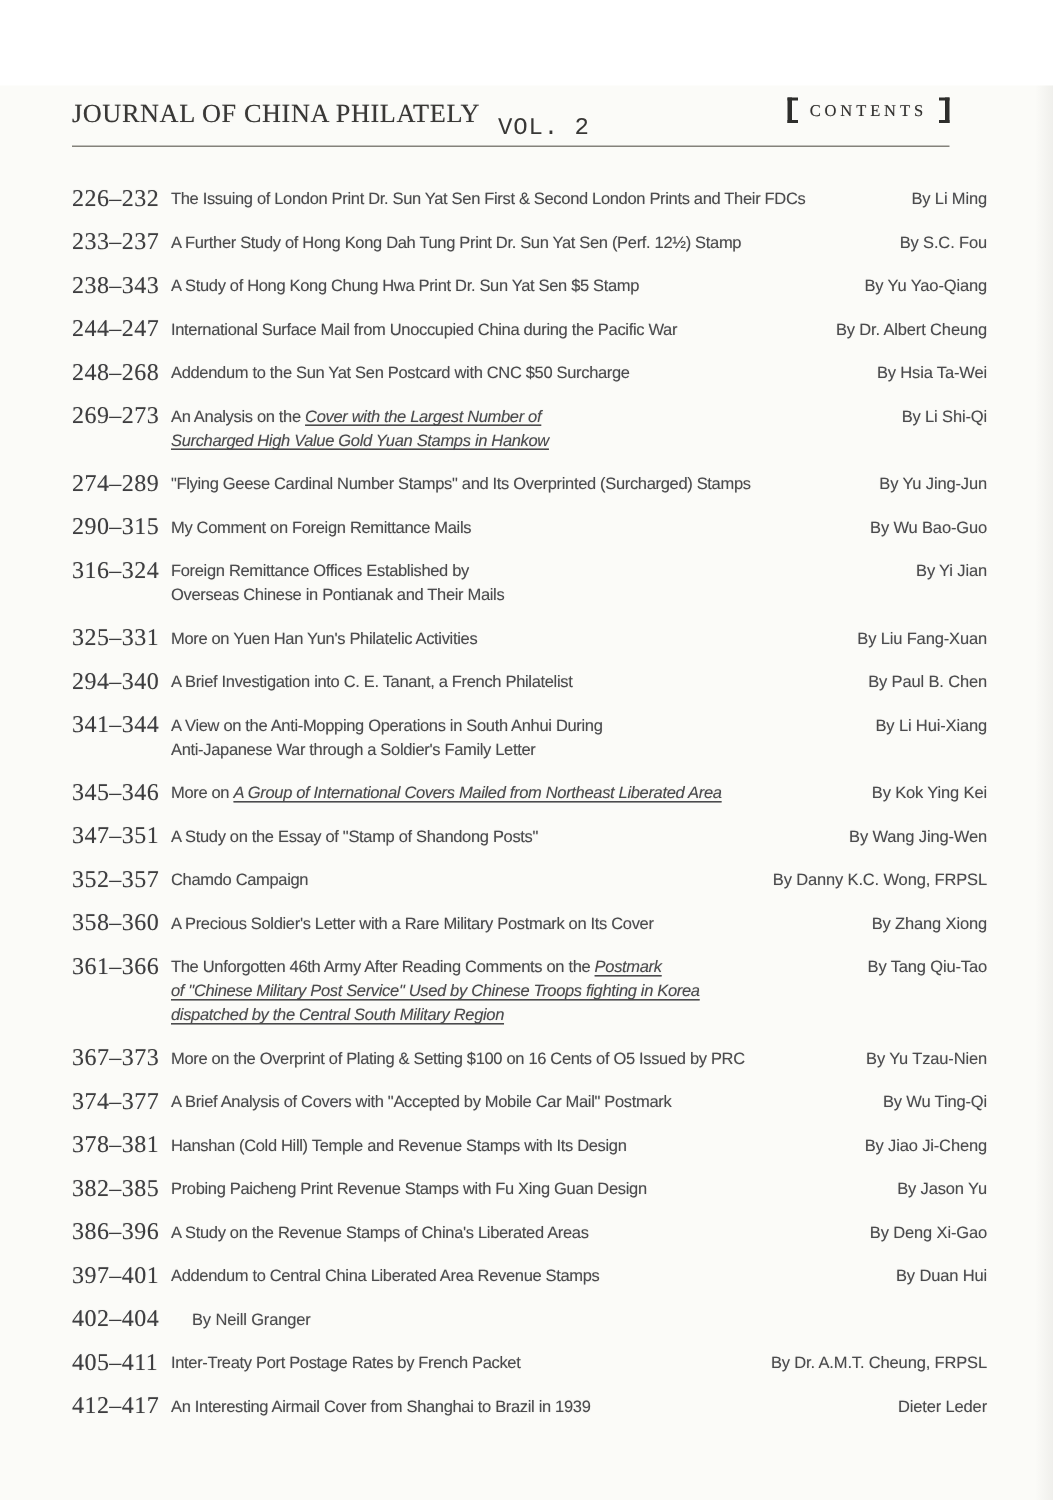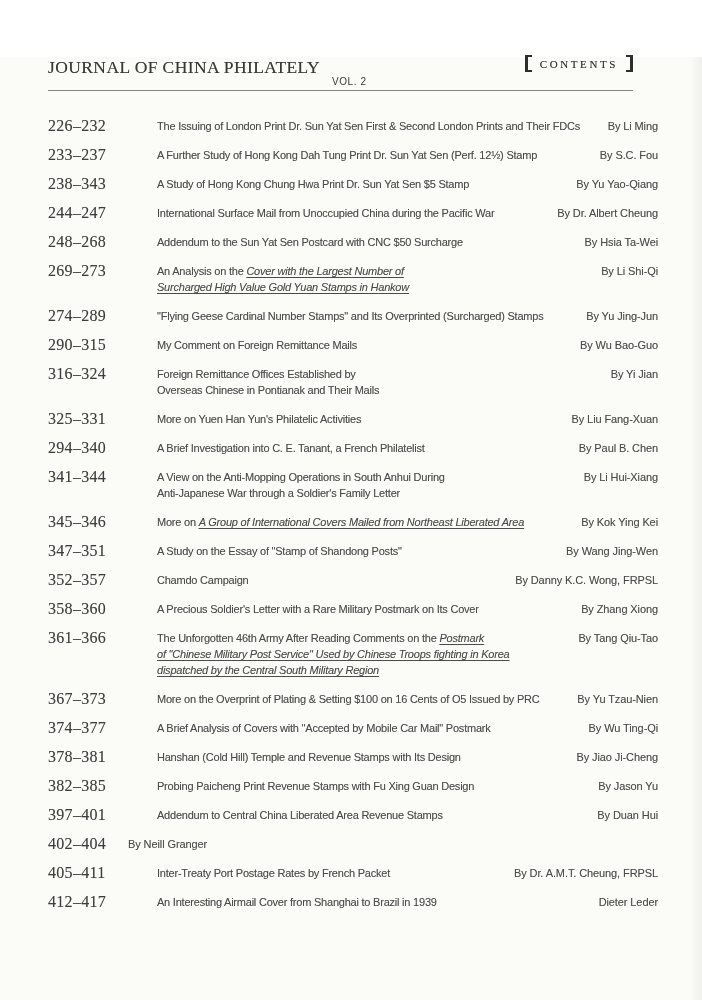--- a/index.html
+++ b/index.html
@@ -22,36 +22,36 @@
     width: 702px; height: 1000px;
     background:
       linear-gradient(to top, rgba(125,122,110,0.26) 0px, rgba(125,122,110,0) 24px),
       linear-gradient(to left, rgba(140,138,128,0.10) 0px, rgba(140,138,128,0) 12px),
       radial-gradient(ellipse 260px 54px at 10% 101%, rgba(110,108,96,0.22), rgba(110,108,96,0) 70%),
       var(--paper);
   }
   
   .header {
     display: flex;
-    align-items: flex-start;
+    align-items: center;
     margin: 57px 69px 0 48px;
     padding-bottom: 3px;
     border-bottom: 1.6px solid var(--rule);
   }
   .journal-title {
     font-family: "Liberation Serif", serif;
     font-size: 17.5px;
     letter-spacing: 0.4px;
     color: var(--header-ink);
     text-shadow: 0 0 0.5px rgba(57,56,54,0.5);
     white-space: nowrap;
   }
   .vol {
-    font-family: Liberation Sans, sans-serif;
-    font-size: 10px;
+    font-family: Liberation Mono, monospace;
+    font-size: 16px;
     letter-spacing: 0.6px;
     margin-left: 12px;
     color: var(--header-ink);
     white-space: nowrap;
     margin-top: 19px;
   }
   .contents-label {
     margin-left: auto;
     display: flex;
     align-items: center;
@@ -86,21 +86,21 @@
     color: var(--pages-ink);
     white-space: nowrap;
   }
   .title {
     flex: 1 1 0;
     min-width: 0;
     font-size: 11px;
     letter-spacing: -0.22px;
     line-height: 16px;
   }
-  .tline { white-space: nowrap; margin-left: 43px; }
+  .tline { white-space: nowrap; }
   .emph {
     font-style: italic;
     text-decoration: underline;
     text-underline-offset: 2px;
   }
   .author {
     margin-left: 14px;
     font-size: 11px;
     letter-spacing: -0.1px;
     line-height: 16px;
@@ -270,20 +270,27 @@
         <span class="author">By Jiao Ji-Cheng</span>
       </div>
       <div class="entry">
         <span class="pages">382–385</span>
         <div class="title">
           <div class="tline"><span>Probing Paicheng Print Revenue Stamps with Fu Xing Guan Design</span></div>
         </div>
         <span class="author">By Jason Yu</span>
       </div>
       <div class="entry">
+        <span class="pages">386–396</span>
+        <div class="title">
+          <div class="tline"><span>A Study on the Revenue Stamps of China's Liberated Areas</span></div>
+        </div>
+        <span class="author">By Deng Xi-Gao</span>
+      </div>
+      <div class="entry">
         <span class="pages">397–401</span>
         <div class="title">
           <div class="tline"><span>Addendum to Central China Liberated Area Revenue Stamps</span></div>
         </div>
         <span class="author">By Duan Hui</span>
       </div>
       <div class="entry">
         <span class="pages">402–404</span>
         <span class="author">By Neill Granger</span>
       </div>

